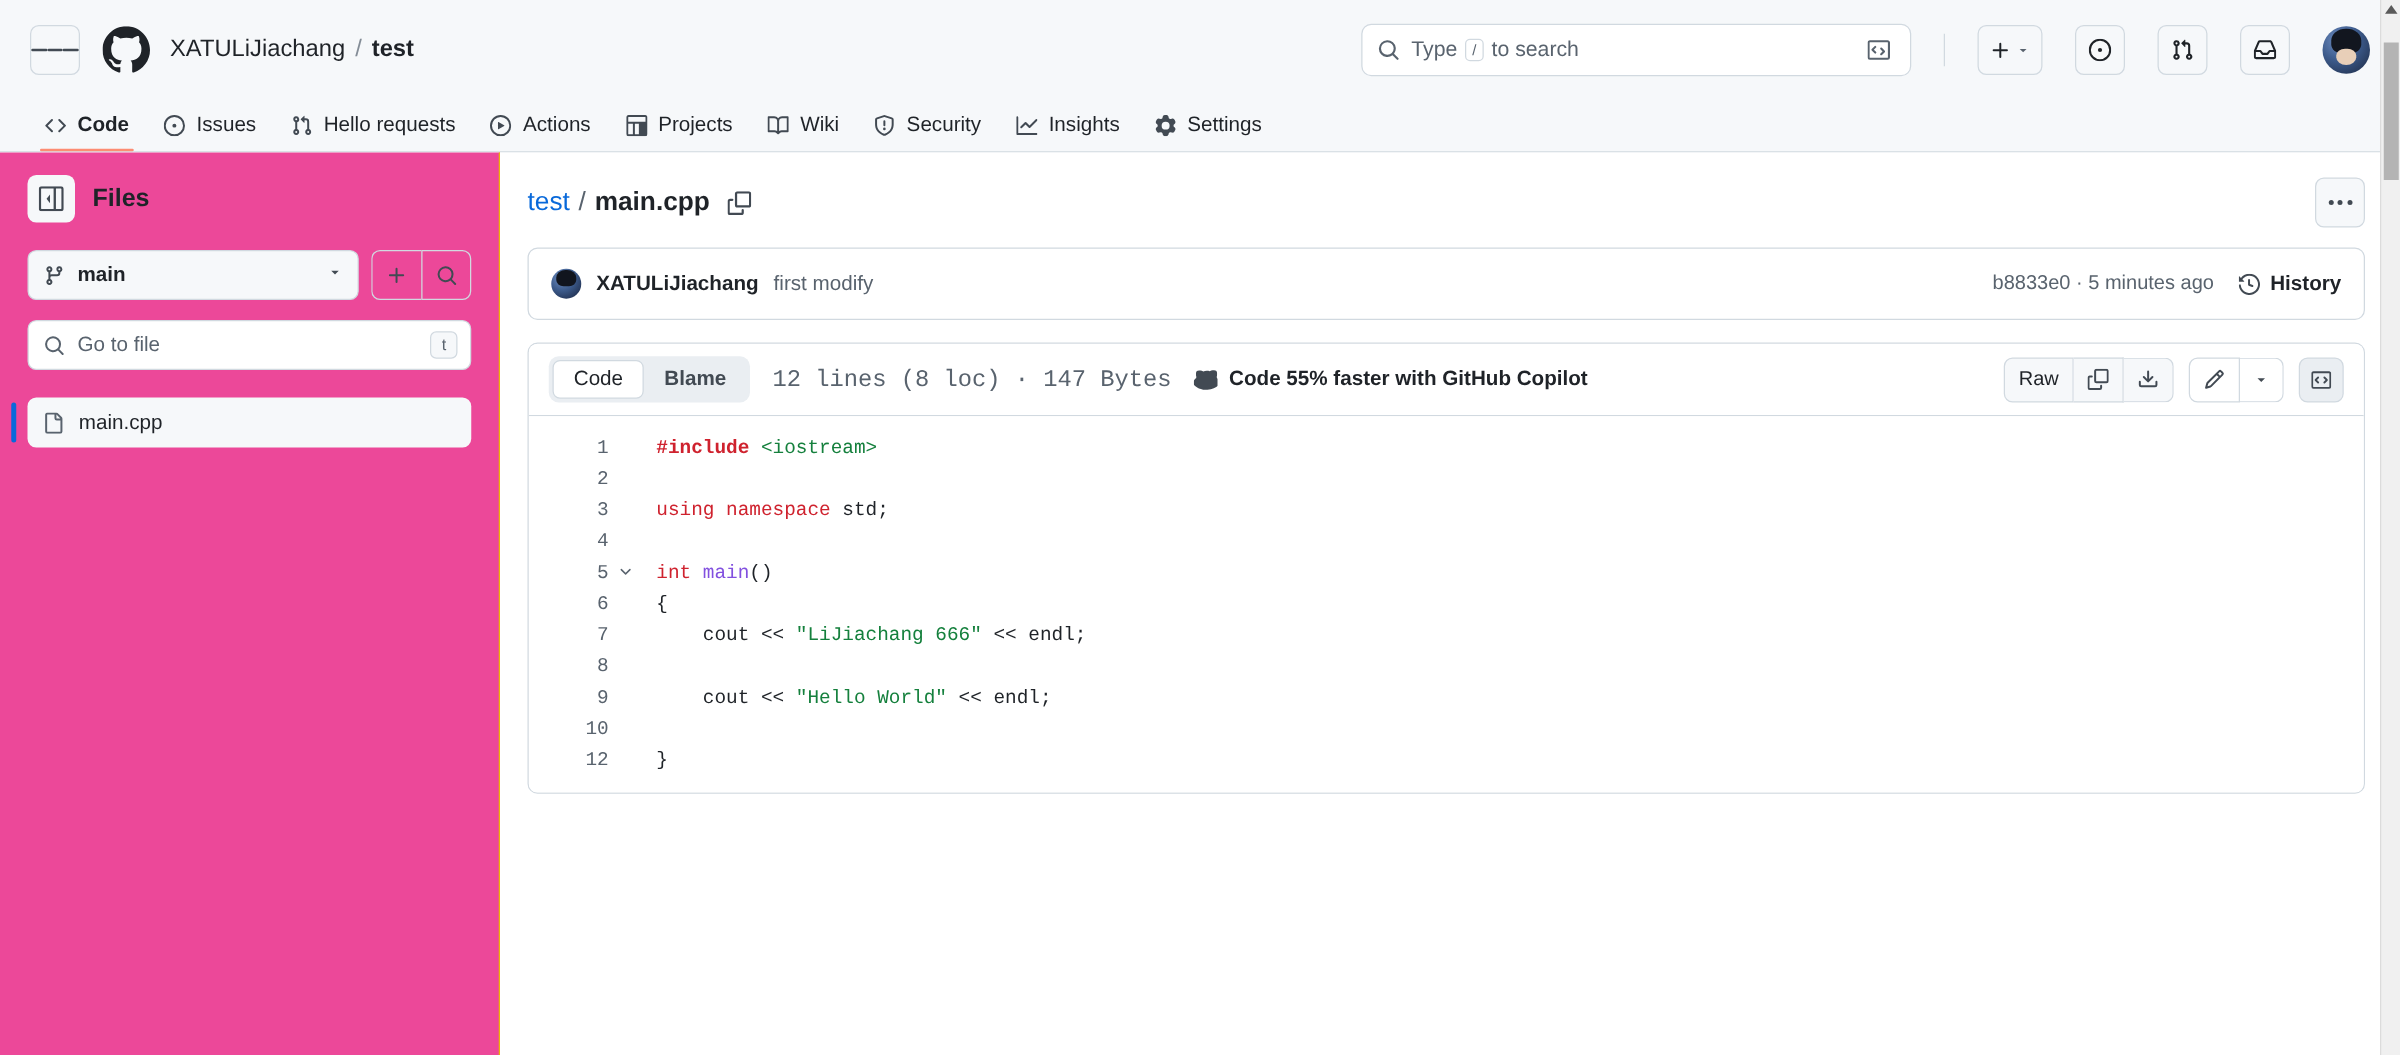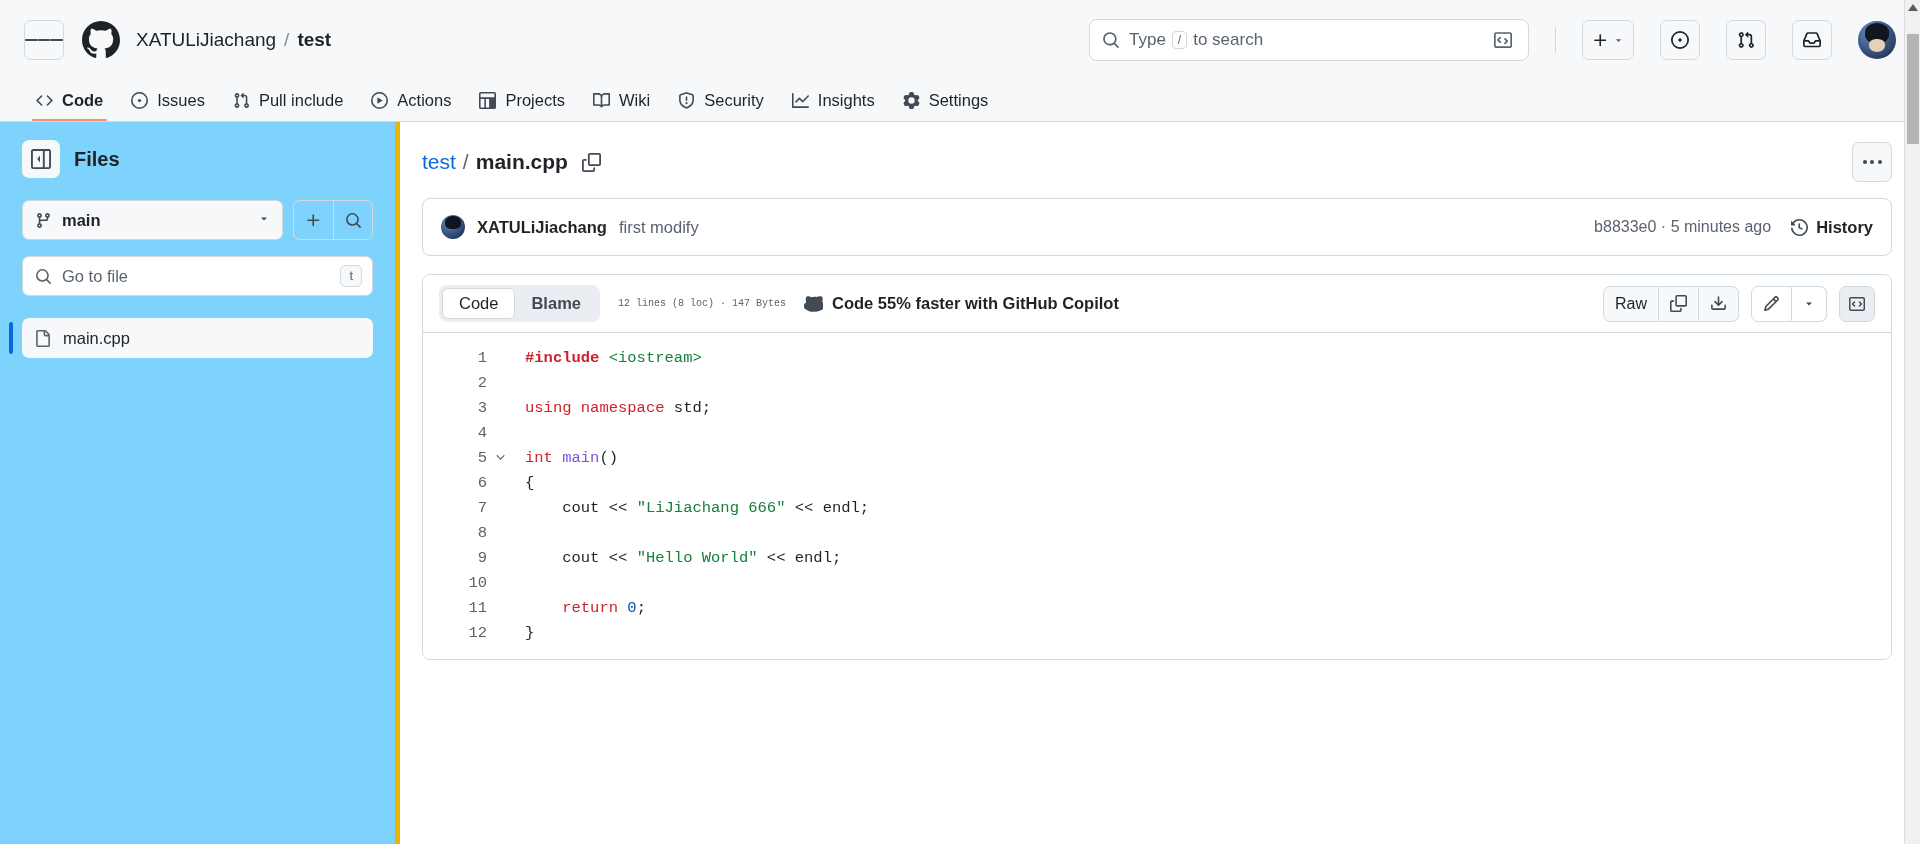--- a/index.html
+++ b/index.html
@@ -82,21 +82,21 @@
     height: 2.5px; background: #fd8c73; border-radius: 2px;
   }
   .navtab svg { flex: 0 0 auto; }
 
   
   .body-wrap { display: flex; width: 1920px; height: 722px; background:#ffffff; }
 
   
   .sidebar {
     width: 400px; flex: 0 0 400px; padding: 18px 22px 0 22px;
-    border-right: 5px solid #eab308; background: #7dd3fc;
+    border-right: 1px solid #eab308; background: #ec4899;
   }
   .files-head { display: flex; align-items: center; gap: 14px; margin-bottom: 22px; }
   .files-toggle {
     width: 38px; height: 38px; border-radius: 7px; background: #f6f8fa;
     display: flex; align-items: center; justify-content: center;
   }
   .files-title { font-size: 20px; font-weight: 600; color:#1f2328; }
   .branch-row { display: flex; align-items: center; gap: 10px; margin-bottom: 16px; }
   .branch-select {
     flex: 1 1 auto; height: 40px; border: 1px solid #d1d9e0; border-radius: 7px;
@@ -172,21 +172,21 @@
   }
   .seg {
     display: inline-flex; background: #eaeef2; border-radius: 8px; padding: 3px; gap:0;
   }
   .seg .sbtn {
     padding: 5px 16px; font-size: 16.5px; border-radius: 6px; color:#424a53;
     display:flex; align-items:center;font-weight:bold;
   }
   .seg .sbtn.on { background:#ffffff; color:#1f2328; border:1px solid #d1d9e0; font-weight:400;}
   .loc {
-    font-family: "Liberation Mono", monospace; font-size: 10px; color:#59636e;text-align:center;
+    font-family: "Liberation Mono", monospace; font-size: 19px; color:#59636e;text-align:center;
   }
   .copilot { display:flex; align-items:center; gap:9px; font-size:16.5px; font-weight:600; color:#1f2328; }
   .toolbar-right { margin-left:auto; display:flex; align-items:center; gap: 12px; }
   .btn-group { display:flex; }
   .btn-group > div {
     height: 36px; border: 1px solid #d1d9e0; display:flex; align-items:center; justify-content:center;
     padding: 0 11px; background:#f6f8fa;
   }
   .btn-group > div:first-child { border-radius: 7px 0 0 7px; }
   .btn-group > div:last-child  { border-radius: 0 7px 7px 0; border-left:none; }
@@ -317,21 +317,21 @@
       <svg width="17" height="17" viewBox="0 0 16 16" fill="#424a53">
           <path d="M8 9.5a1.5 1.5 0 1 0 0-3 1.5 1.5 0 0 0 0 3Z"></path>
           <path d="M8 0a8 8 0 1 1 0 16A8 8 0 0 1 8 0ZM1.5 8a6.5 6.5 0 1 0 13 0 6.5 6.5 0 0 0-13 0Z"></path>
         </svg>
       <span class="lbl">Issues</span>
     </div>
     <div class="navtab">
       <svg width="17" height="17" viewBox="0 0 16 16" fill="#424a53">
           <path d="M1.5 3.25a2.25 2.25 0 1 1 3 2.122v5.256a2.251 2.251 0 1 1-1.5 0V5.372A2.25 2.25 0 0 1 1.5 3.25Zm5.677-.177L9.573.677A.25.25 0 0 1 10 .854V2.5h1A2.5 2.5 0 0 1 13.5 5v5.628a2.251 2.251 0 1 1-1.5 0V5a1 1 0 0 0-1-1h-1v1.646a.25.25 0 0 1-.427.177L7.177 3.427a.25.25 0 0 1 0-.354ZM3.75 2.5a.75.75 0 1 0 0 1.5.75.75 0 0 0 0-1.5Zm0 9.5a.75.75 0 1 0 0 1.5.75.75 0 0 0 0-1.5Zm8.25.75a.75.75 0 1 0 1.5 0 .75.75 0 0 0-1.5 0Z"></path>
         </svg>
-      <span class="lbl">Pull include</span>
+      <span class="lbl">Hello requests</span>
     </div>
     <div class="navtab">
       <svg width="17" height="17" viewBox="0 0 16 16" fill="#424a53">
           <path d="M8 0a8 8 0 1 1 0 16A8 8 0 0 1 8 0ZM1.5 8a6.5 6.5 0 1 0 13 0 6.5 6.5 0 0 0-13 0Zm4.879-2.773 4.264 2.559a.25.25 0 0 1 0 .428l-4.264 2.559A.25.25 0 0 1 6 10.559V5.442a.25.25 0 0 1 .379-.215Z"></path>
         </svg>
       <span class="lbl">Actions</span>
     </div>
     <div class="navtab">
       <svg width="17" height="17" viewBox="0 0 16 16" fill="#424a53">
           <path d="M1.75 0h12.5C15.216 0 16 .784 16 1.75v12.5A1.75 1.75 0 0 1 14.25 16H1.75A1.75 1.75 0 0 1 0 14.25V1.75C0 .784.784 0 1.75 0ZM1.5 6.5v7.75c0 .138.112.25.25.25H5v-8Zm9.5 8V6.5h3.5v7.75a.25.25 0 0 1-.25.25Zm-1.5 0v-8h-3v8ZM1.5 5h13V1.75a.25.25 0 0 0-.25-.25H1.75a.25.25 0 0 0-.25.25Z"></path>
@@ -564,25 +564,20 @@
             <span class="ln">9</span>
             <span class="fold"></span>
             <span class="code-txt"><span class="tk-id">    cout &lt;&lt; </span><span class="tk-str">"Hello World"</span><span class="tk-id"> &lt;&lt; endl;</span></span>
           </div>
           <div class="code-line">
             <span class="ln">10</span>
             <span class="fold"></span>
             <span class="code-txt"></span>
           </div>
           <div class="code-line">
-            <span class="ln">11</span>
-            <span class="fold"></span>
-            <span class="code-txt"><span class="tk-id">    </span><span class="tk-kw">return </span><span class="tk-num">0</span><span class="tk-id">;</span></span>
-          </div>
-          <div class="code-line">
             <span class="ln">12</span>
             <span class="fold"></span>
             <span class="code-txt"><span class="tk-id">}</span></span>
           </div>
         </div>
       </div>
 
       <div class="float-cmd">
         <span>⌘</span>
       </div>

